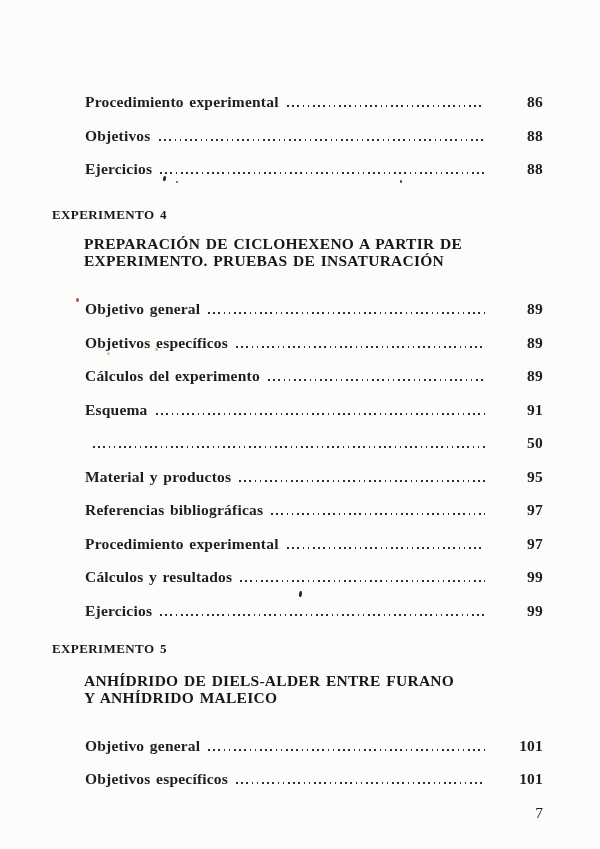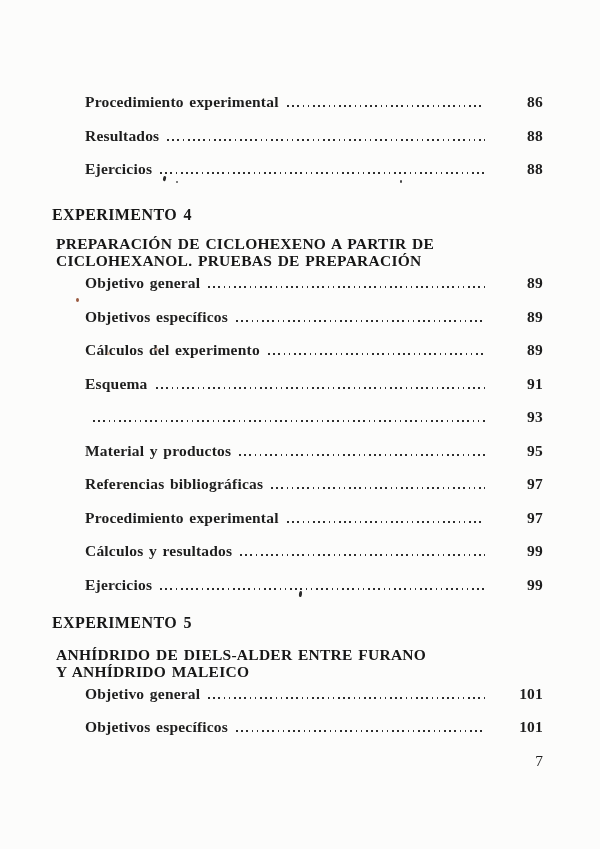--- a/index.html
+++ b/index.html
@@ -31,39 +31,39 @@
     margin: 0 22px 0 8px;
     background-image: repeating-linear-gradient(to right, #2e2e2e 0 1.7px, transparent 1.7px 5.2px);
   }
   .pg {
     min-width: 36px;
     text-align: right;
     white-space: nowrap;
   }
   .exp-heading {
     font-weight: bold;
-    font-size: 16px;
+    font-size: 13px;
     line-height: 20px;
     letter-spacing: 0.4px;
     word-spacing: 2px;
     margin: 26px 57px 0 52px;
     color: #171717;
   }
   .exp-heading.second { margin-top: 18px; }
   .exp-title {
     font-weight: bold;
     font-size: 15.5px;
     line-height: 17px;
     letter-spacing: 0.25px;
     word-spacing: 1.5px;
-    margin: 10px 57px 0 56px;
+    margin: 10px 57px 0 84px;
     color: #171717;
   }
   .exp-title.second { margin-top: 13px; }
-  .entries { margin-top: 4px; }
+  .entries { margin-top: 30px; }
   .folio {
     margin: 2px 57px 0 0;
     text-align: right;
     font-size: 15.5px;
     line-height: 20px;
   }
   
   .speck { position: absolute; }
   .speck-a { left: 163px; top: 176px; width: 2.5px; height: 5px; background: #2b2b2b; border-radius: 50% 50% 40% 60%; transform: rotate(14deg); }
   .speck-b { left: 176px; top: 181px; width: 2px; height: 2px; background: #555; border-radius: 50%; }
@@ -77,34 +77,34 @@
 <body>
 
 <div class="page">
 
   <div class="row">
     <span class="lbl">Procedimiento experimental</span>
     <span class="leader"></span>
     <span class="pg">86</span>
   </div>
   <div class="row">
-    <span class="lbl">Resultados</span>
+    <span class="lbl">Objetivos</span>
     <span class="leader"></span>
     <span class="pg">88</span>
   </div>
   <div class="row">
     <span class="lbl">Ejercicios</span>
     <span class="leader"></span>
     <span class="pg">88</span>
   </div>
 
   <div class="exp-heading">EXPERIMENTO 4</div>
   <div class="exp-title">
     <div>PREPARACIÓN DE CICLOHEXENO A PARTIR DE</div>
-    <div>CICLOHEXANOL. PRUEBAS DE PREPARACIÓN</div>
+    <div>EXPERIMENTO. PRUEBAS DE INSATURACIÓN</div>
   </div>
 
   <div class="entries">
     <div class="row">
       <span class="lbl">Objetivo general</span>
       <span class="leader"></span>
       <span class="pg">89</span>
     </div>
     <div class="row">
       <span class="lbl">Objetivos específicos</span>
@@ -116,21 +116,21 @@
       <span class="leader"></span>
       <span class="pg">89</span>
     </div>
     <div class="row">
       <span class="lbl">Esquema</span>
       <span class="leader"></span>
       <span class="pg">91</span>
     </div>
     <div class="row">
       <span class="leader"></span>
-      <span class="pg">93</span>
+      <span class="pg">50</span>
     </div>
     <div class="row">
       <span class="lbl">Material y productos</span>
       <span class="leader"></span>
       <span class="pg">95</span>
     </div>
     <div class="row">
       <span class="lbl">Referencias bibliográficas</span>
       <span class="leader"></span>
       <span class="pg">97</span>

